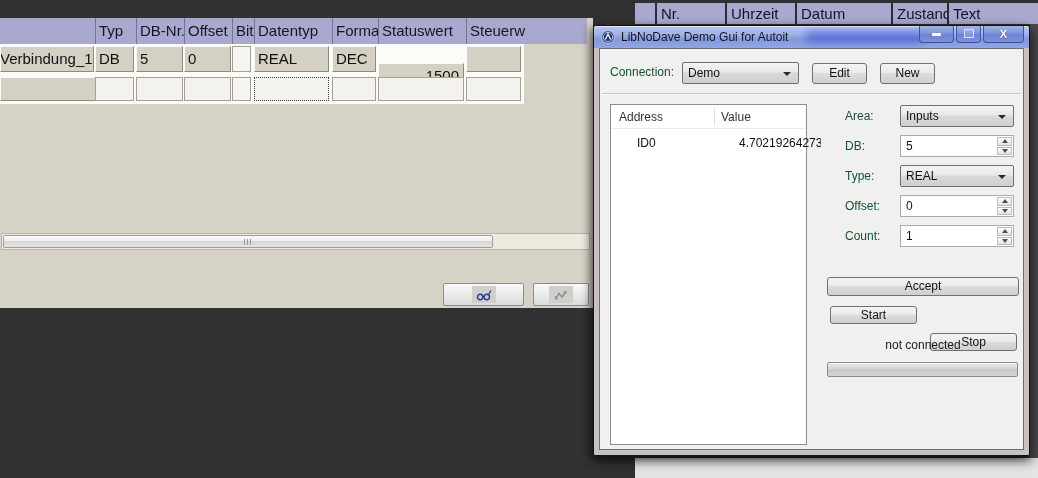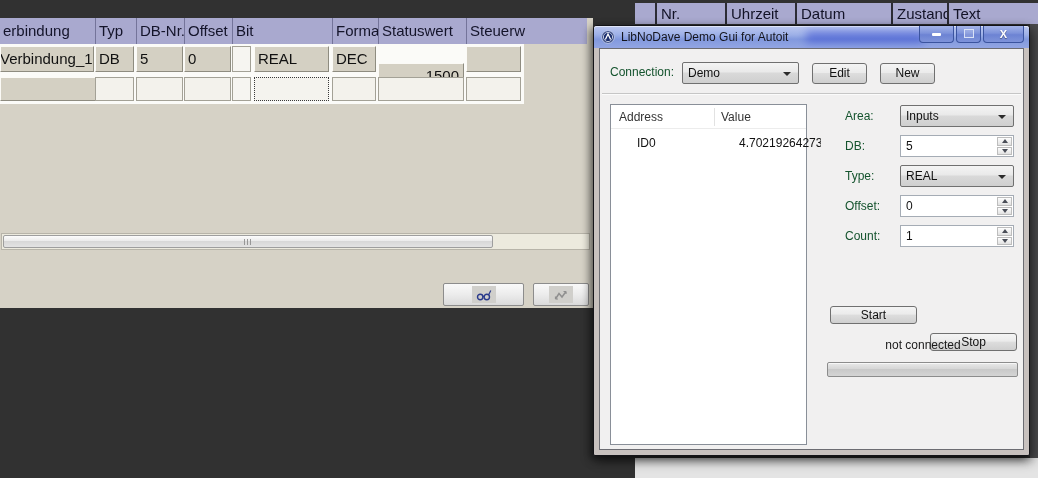--- a/index.html
+++ b/index.html
@@ -120,25 +120,25 @@
             box-shadow:inset 0 1px 0 #f7f7f7;}
 </style>
 </head>
 <body>
 
 <div id="screen">
 
   <div id="left-window">
     <div id="ltable">
       <div id="lt-header">
-        <div class="lt-hcell first" style="left:0;width:95px;">erbindung</div>
         <div class="lt-hcell" style="left:95px;width:41px;">Typ</div>
         <div class="lt-hcell" style="left:136px;width:48px;">DB-Nr.</div>
         <div class="lt-hcell" style="left:184px;width:48px;">Offset</div>
         <div class="lt-hcell" style="left:232px;width:22px;">Bit</div>
+        <div class="lt-hcell" style="left:254px;width:78px;">Datentyp</div>
         <div class="lt-hcell" style="left:332px;width:46px;">Format</div>
         <div class="lt-hcell" style="left:378px;width:88px;">Statuswert</div>
         <div class="lt-hcell" style="left:466px;width:144px;">Steuerw</div>
       </div>
       <div id="lt-rowsbg"></div>
 
       <div class="lt-cell lt-row1 cut" style="left:0;width:94px;">Verbindung_1</div>
       <div class="lt-cell lt-row1" style="left:95px;width:39px;">DB</div>
       <div class="lt-cell lt-row1" style="left:136px;width:47px;">5</div>
       <div class="lt-cell lt-row1" style="left:184px;width:47px;">0</div>
@@ -294,20 +294,21 @@
             <span class="spin-b">
                 <span class="tri-up"></span>
               </span>
             <span class="spin-b">
                 <span class="tri-down"></span>
               </span>
           </span>
         </div>
       </div>
 
+      <div id="accept-btn" class="w7btn">Accept</div>
       <div id="start-btn" class="w7btn">Start</div>
       <div id="stop-btn" class="w7btn">Stop</div>
       <div id="status-text">not connected</div>
       <div id="progress"></div>
     </div>
   </div>
 
 </div>
 
 </body></html>

